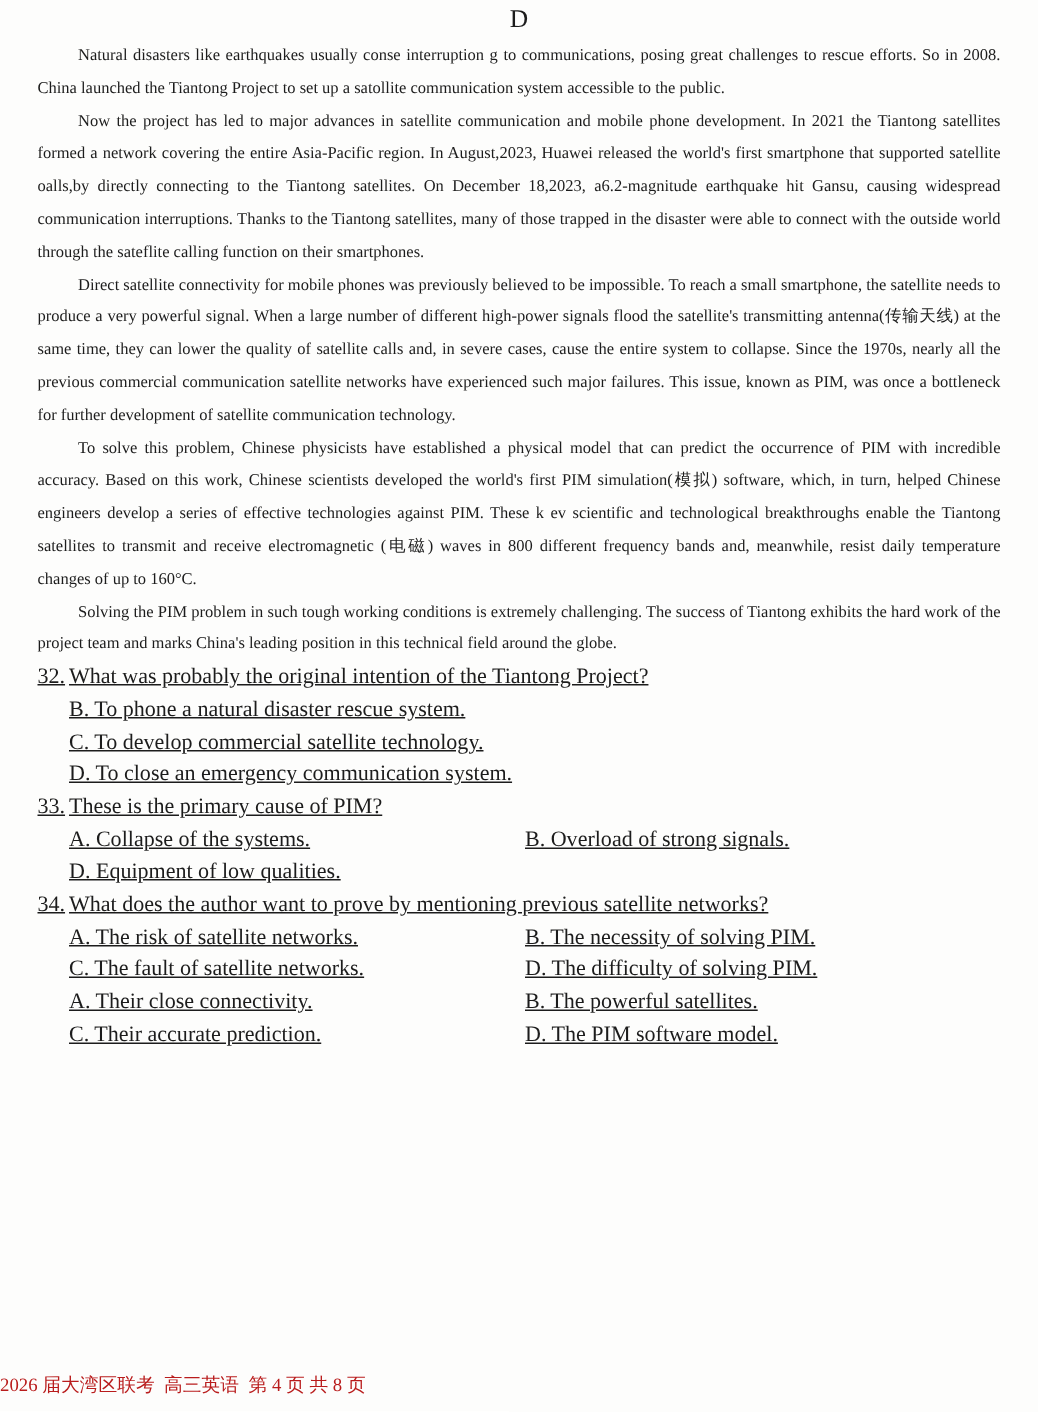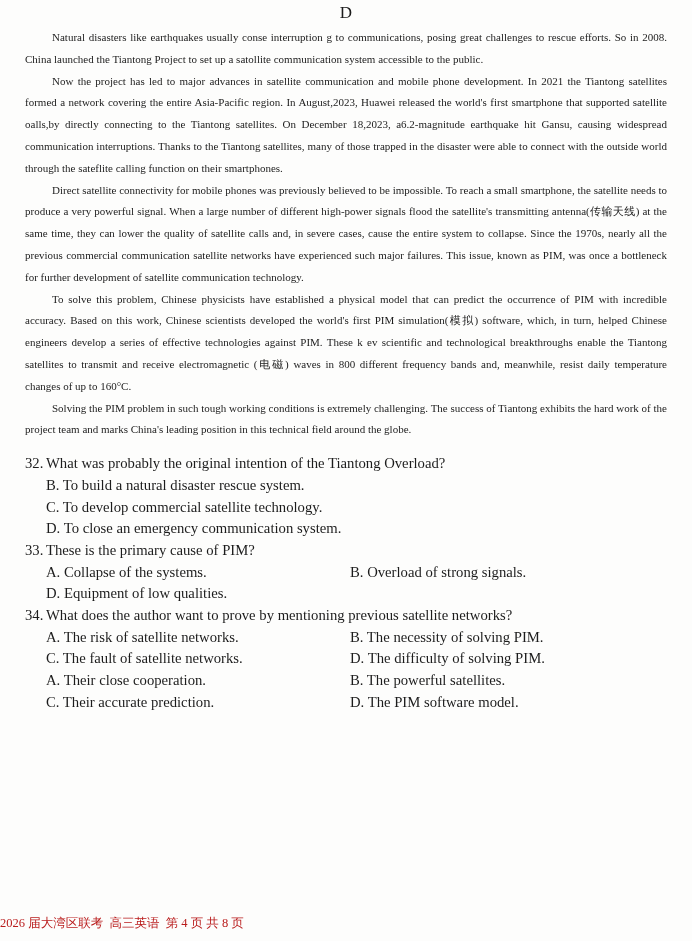--- a/index.html
+++ b/index.html
@@ -24,23 +24,24 @@
     margin: 4px 25px 0 25px;
     font-size: 11px;
     line-height: 21.8px;
     text-align: justify;
   }
   .body-text p {
     margin: 0;
     text-indent: 27px;
   }
   .questions {
-    margin: 12px 25px 0 25px;
+    margin: 0 25px 0 25px;
     font-size: 14.7px;
     line-height: 21.7px;
+    text-decoration: underline;
   }
   .question-stem { display: flex; }
   .q-number { width: 21px; flex: 0 0 auto; }
   .q-text { flex: 1 1 auto; }
   .options-single { padding-left: 21px; }
   .options-grid {
     display: grid;
     grid-template-columns: 304px auto;
     padding-left: 21px;
   }
@@ -68,24 +69,24 @@
     <p>Direct satellite connectivity for mobile phones was previously believed to be impossible. To reach a small smartphone, the satellite needs to produce a very powerful signal. When a large number of different high-power signals flood the satellite's transmitting antenna(传输天线) at the same time, they can lower the quality of satellite calls and, in severe cases, cause the entire system to collapse. Since the 1970s, nearly all the previous commercial communication satellite networks have experienced such major failures. This issue, known as PIM, was once a bottleneck for further development of satellite communication technology.</p>
     <p>To solve this problem, Chinese physicists have established a physical model that can predict the occurrence of PIM with incredible accuracy. Based on this work, Chinese scientists developed the world's first PIM simulation(模拟) software, which, in turn, helped Chinese engineers develop a series of effective technologies against PIM. These k ev scientific and technological breakthroughs enable the Tiantong satellites to transmit and receive electromagnetic (电磁) waves in 800 different frequency bands and, meanwhile, resist daily temperature changes of up to 160°C.</p>
     <p>Solving the PIM problem in such tough working conditions is extremely challenging. The success of Tiantong exhibits the hard work of the project team and marks China's leading position in this technical field around the globe.</p>
   </div>
 
   <div class="questions">
 
     <div>
       <div class="question-stem">
         <span class="q-number">32.</span>
-        <span class="q-text">What was probably the original intention of the Tiantong Overload?</span>
+        <span class="q-text">What was probably the original intention of the Tiantong Project?</span>
       </div>
       <div class="options-single">
-        <div>B. To build a natural disaster rescue system.</div>
+        <div>B. To phone a natural disaster rescue system.</div>
         <div>C. To develop commercial satellite technology.</div>
         <div>D. To close an emergency communication system.</div>
       </div>
     </div>
 
     <div>
       <div class="question-stem">
         <span class="q-number">33.</span>
         <span class="q-text">These is the primary cause of PIM?</span>
       </div>
@@ -104,21 +105,21 @@
       <div class="options-grid">
         <div>A. The risk of satellite networks.</div>
         <div>B. The necessity of solving PIM.</div>
         <div>C. The fault of satellite networks.</div>
         <div>D. The difficulty of solving PIM.</div>
       </div>
     </div>
 
     <div>
       <div class="options-grid">
-        <div>A. Their close cooperation.</div>
+        <div>A. Their close connectivity.</div>
         <div>B. The powerful satellites.</div>
         <div>C. Their accurate prediction.</div>
         <div>D. The PIM software model.</div>
       </div>
     </div>
 
   </div>
 
   <div class="footer">2026 届大湾区联考  高三英语  第 4 页 共 8 页</div>
 

